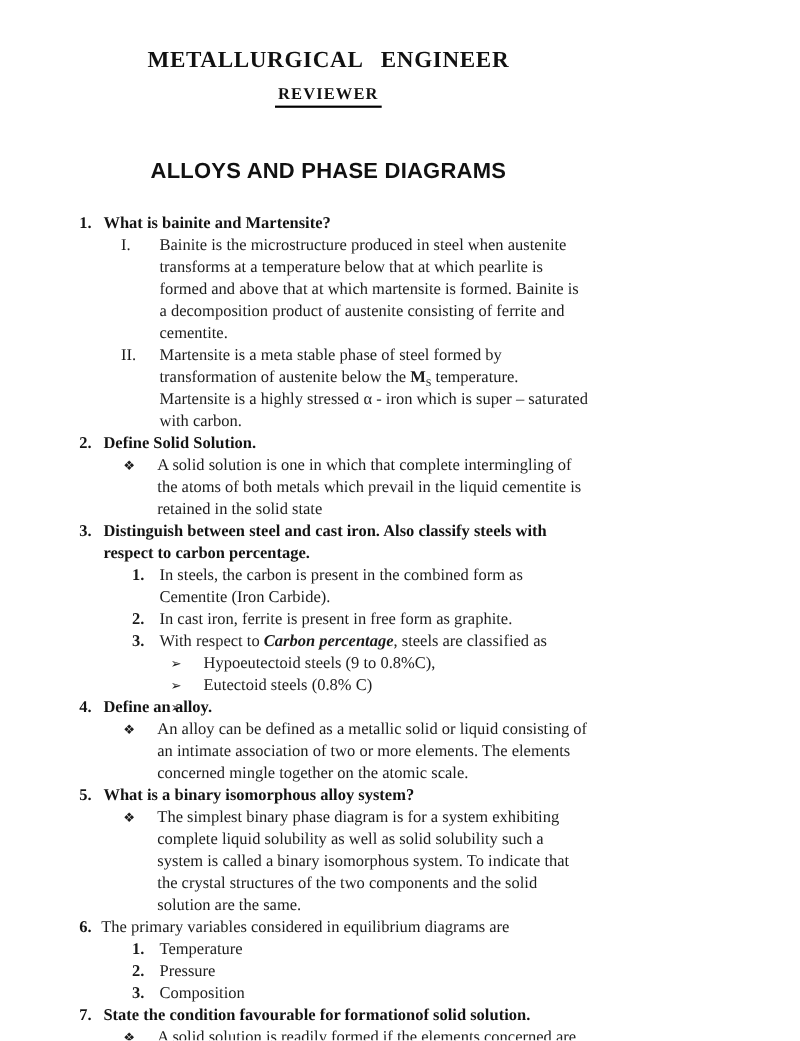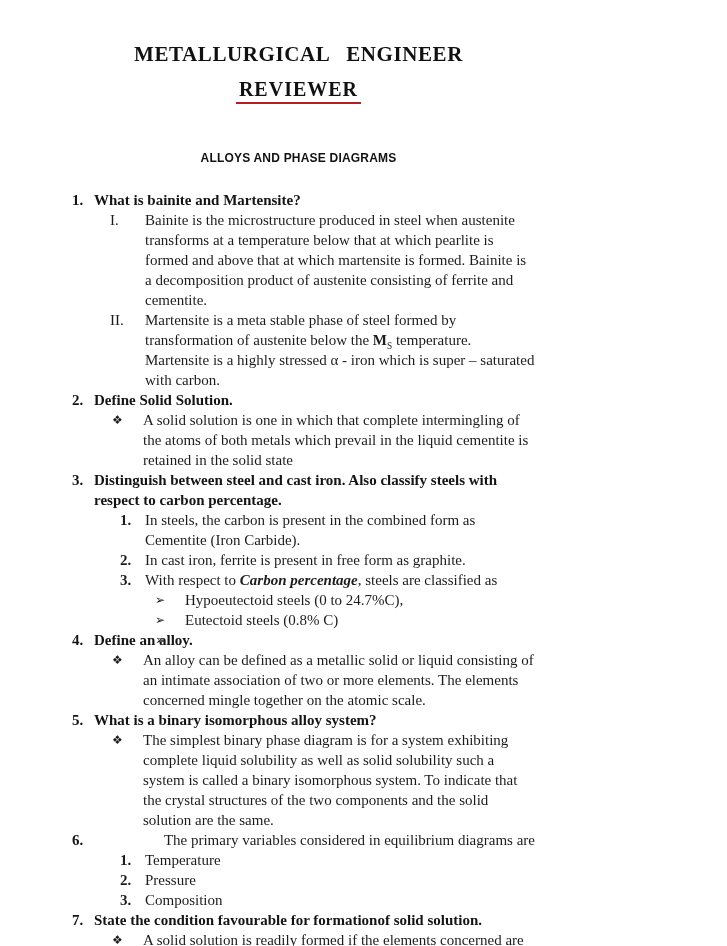--- a/index.html
+++ b/index.html
@@ -20,48 +20,48 @@
     font-size: 21px;
     letter-spacing: 0.6px;
     word-spacing: 11px;
     padding-top: 42px;
     color: #111;
   }
   .doc-title2 { text-align: center; margin-top: 11px; }
   .doc-title2 .underlined {
     display: inline-block;
     font-weight: bold;
-    font-size: 20px;
+    font-size: 15px;
     letter-spacing: 1px;
     color: #111;
-    border-bottom: 2px solid #b91c1c;
+    border-bottom: 2px solid #000000;
     padding: 0 3px 1px 3px;
   }
   .section-heading {
     text-align: center;
     font-family: "Liberation Sans", "DejaVu Sans", sans-serif;
     font-weight: bold;
-    font-size: 12px;
+    font-size: 20px;
     letter-spacing: 0.2px;
     margin-top: 47px;
     color: #111;
   }
   .question-list { margin-top: 25px; line-height: 20px; }
   .row { position: relative; padding-right: 62px; }
   .q-head { padding-left: 94px; font-weight: bold; color: #141414; }
   .q-num { position: absolute; left: 72px; }
   .item.roman  { padding-left: 145px; }
   .m-roman  { position: absolute; left: 110px; }
   .item.diamond { padding-left: 143px; }
   .m-diamond { position: absolute; left: 112px; font-family: "DejaVu Sans", sans-serif; font-size: 12px; }
   .item.number { padding-left: 145px; }
   .m-number { position: absolute; left: 120px; font-weight: bold; }
   .item.arrow { padding-left: 185px; }
   .m-arrow { position: absolute; left: 155px; font-family: "DejaVu Sans", sans-serif; font-size: 12px; }
-  .item.plain { padding-left: 118px; text-align: right; }
+  .item.plain { padding-left: 92px; }
   .seg-bold { font-weight: bold; }
   .seg-italic { font-style: italic; font-weight: bold; }
   sub { font-size: 0.62em; line-height: 0; }
 </style>
 </head>
 <body>
 
 <div class="page">
   <div class="doc-title1">METALLURGICAL ENGINEER</div>
   <div class="doc-title2">
@@ -76,21 +76,21 @@
       </section>
       <section class="q">
         <div class="row q-head"><span class="q-num">2.</span><span class="q-text">Define Solid Solution.</span></div>
         <div class="row item diamond"><span class="marker m-diamond">❖</span><span class="text"><span>A solid solution is one in which that complete intermingling of the atoms of both metals which prevail in the liquid cementite is retained in the solid state</span></span></div>
       </section>
       <section class="q">
         <div class="row q-head"><span class="q-num">3.</span><span class="q-text">Distinguish between steel and cast iron. Also classify steels with respect to carbon percentage.</span></div>
         <div class="row item number"><span class="marker m-number">1.</span><span class="text"><span>In steels, the carbon is present in the combined form as Cementite (Iron Carbide).</span></span></div>
         <div class="row item number"><span class="marker m-number">2.</span><span class="text"><span>In cast iron, ferrite is present in free form as graphite.</span></span></div>
         <div class="row item number"><span class="marker m-number">3.</span><span class="text"><span>With respect to </span><span class="seg-italic">Carbon percentage</span><span>, steels are classified as</span></span></div>
-        <div class="row item arrow"><span class="marker m-arrow">➢</span><span class="text"><span>Hypoeutectoid steels (0 to 24.7%C),</span></span></div>
+        <div class="row item arrow"><span class="marker m-arrow">➢</span><span class="text"><span>Hypoeutectoid steels (9 to 0.8%C),</span></span></div>
         <div class="row item arrow"><span class="marker m-arrow">➢</span><span class="text"><span>Eutectoid steels (0.8% C)</span></span></div>
         <div class="row item arrow"><span class="marker m-arrow">➢</span></div>
       </section>
       <section class="q">
         <div class="row q-head"><span class="q-num">4.</span><span class="q-text">Define an alloy.</span></div>
         <div class="row item diamond"><span class="marker m-diamond">❖</span><span class="text"><span>An alloy can be defined as a metallic solid or liquid consisting of an intimate association of two or more elements. The elements concerned mingle together on the atomic scale.</span></span></div>
       </section>
       <section class="q">
         <div class="row q-head"><span class="q-num">5.</span><span class="q-text">What is a binary isomorphous alloy system?</span></div>
         <div class="row item diamond"><span class="marker m-diamond">❖</span><span class="text"><span>The simplest binary phase diagram is for a system exhibiting complete liquid solubility as well as solid solubility such a system is called a binary isomorphous system. To indicate that the crystal structures of the two components and the solid solution are the same.</span></span></div>

